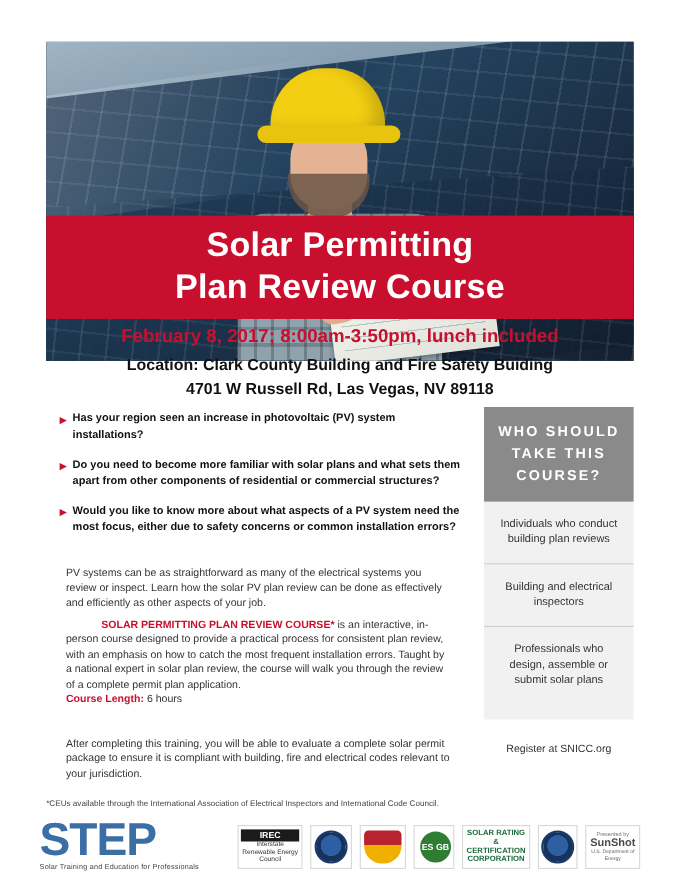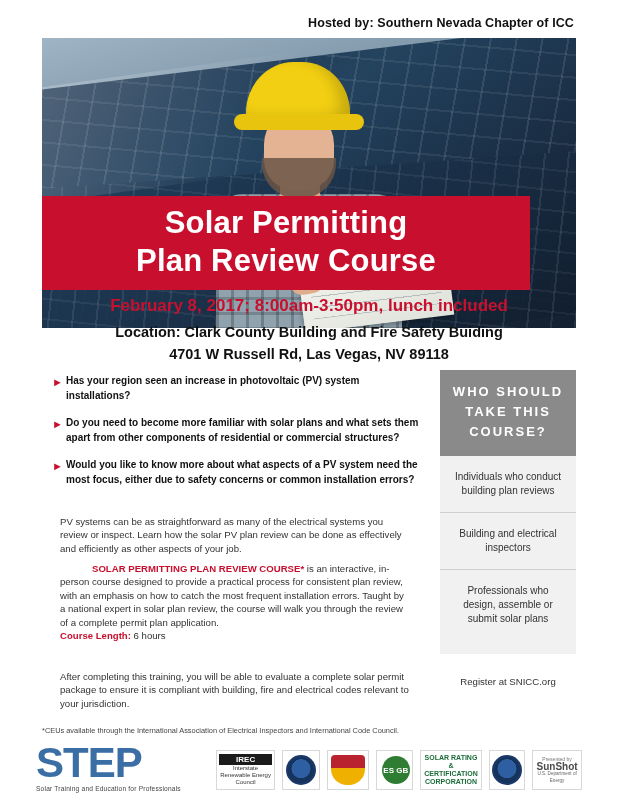--- a/index.html
+++ b/index.html
@@ -117,21 +117,21 @@
   .hand {
     position: absolute; left: 96px; top: 206px; width: 34px; height: 26px;
     background: #e0ad8c; border-radius: 12px; transform: rotate(-10deg);
   }
 
   
   .red-band {
     position: absolute;
     top: 196px;
     left: 42px;
-    width: 488px;
+    width: 534px;
     height: 94px;
     background: #c8102e;
   }
   .title-line1, .title-line2 {
     color: #ffffff;
     font-weight: bold;
     text-align: center;
     letter-spacing: .2px;
   }
   .title-line1 { font-size: 31px; line-height: 38px; padding-top: 8px; }
@@ -235,21 +235,20 @@
     background: #2f7d32; color: #fff; font-size: 8px; font-weight: bold;
     display: flex; align-items: center; justify-content: center;
   }
   .srcc-mark { font-size: 7px; font-weight: bold; color: #1c6b3a; line-height: 8px; }
 </style>
 </head>
 <body>
 
 <div class="page">
 
-  <div class="hosted-by">Hosted by: Southern Nevada Chapter of ICC</div>
 
   <div class="hero">
     <div class="sky"></div>
     <div class="panelgrid"></div>
     <div class="panelgrid b"></div>
     <div class="glare"></div>
     <div class="worker">
       <div class="shirt"></div>
       <div class="neck"></div>
       <div class="face"></div>

